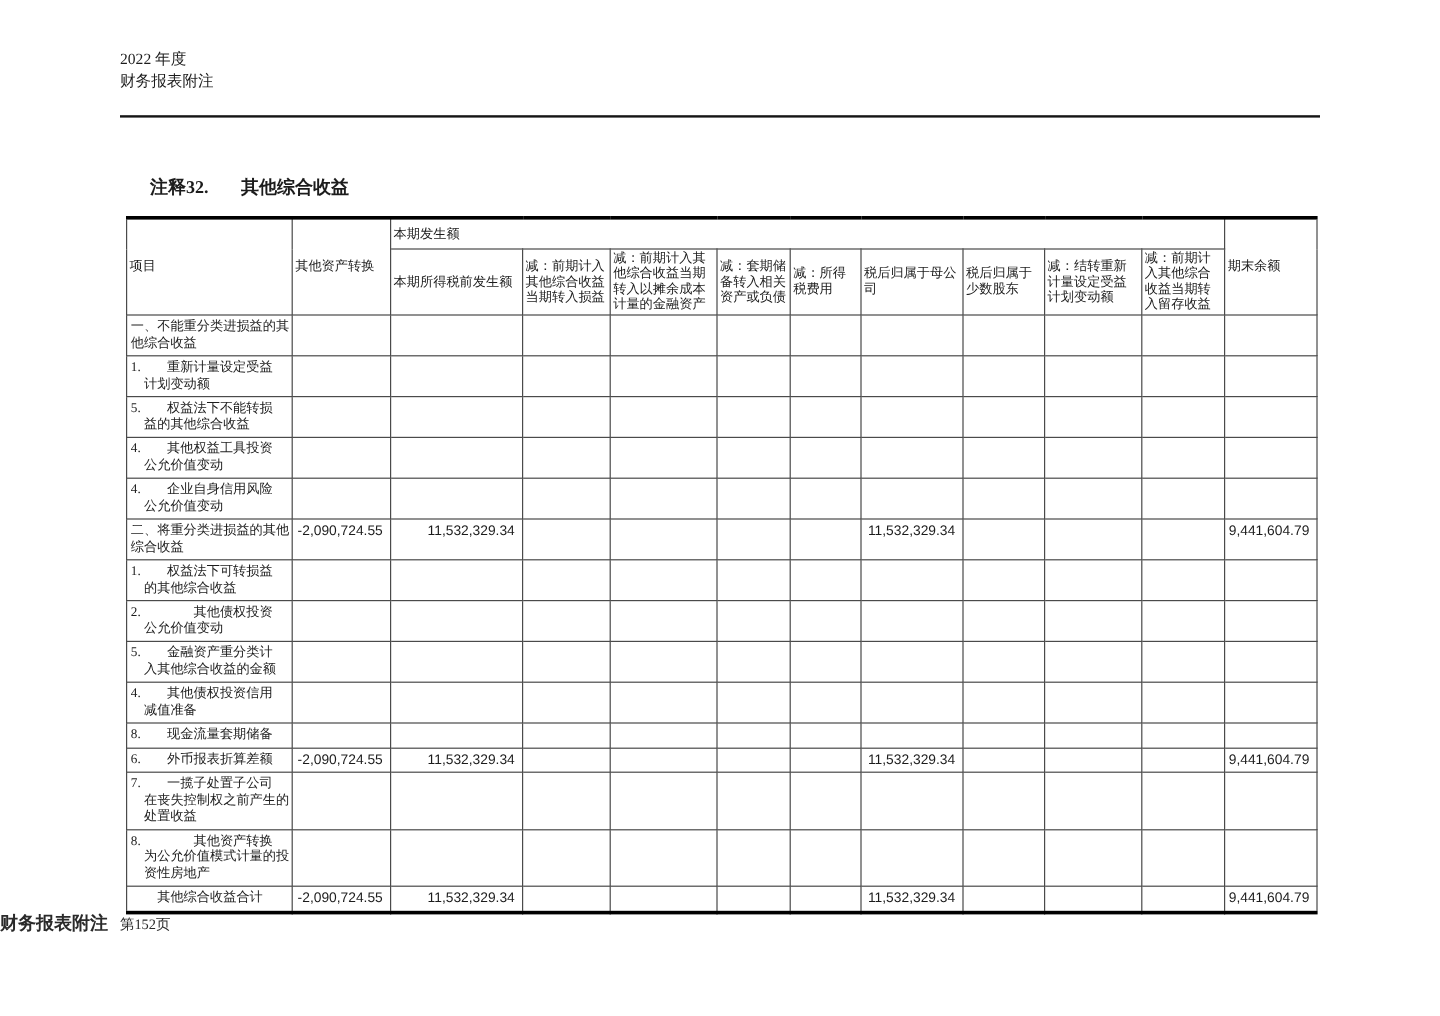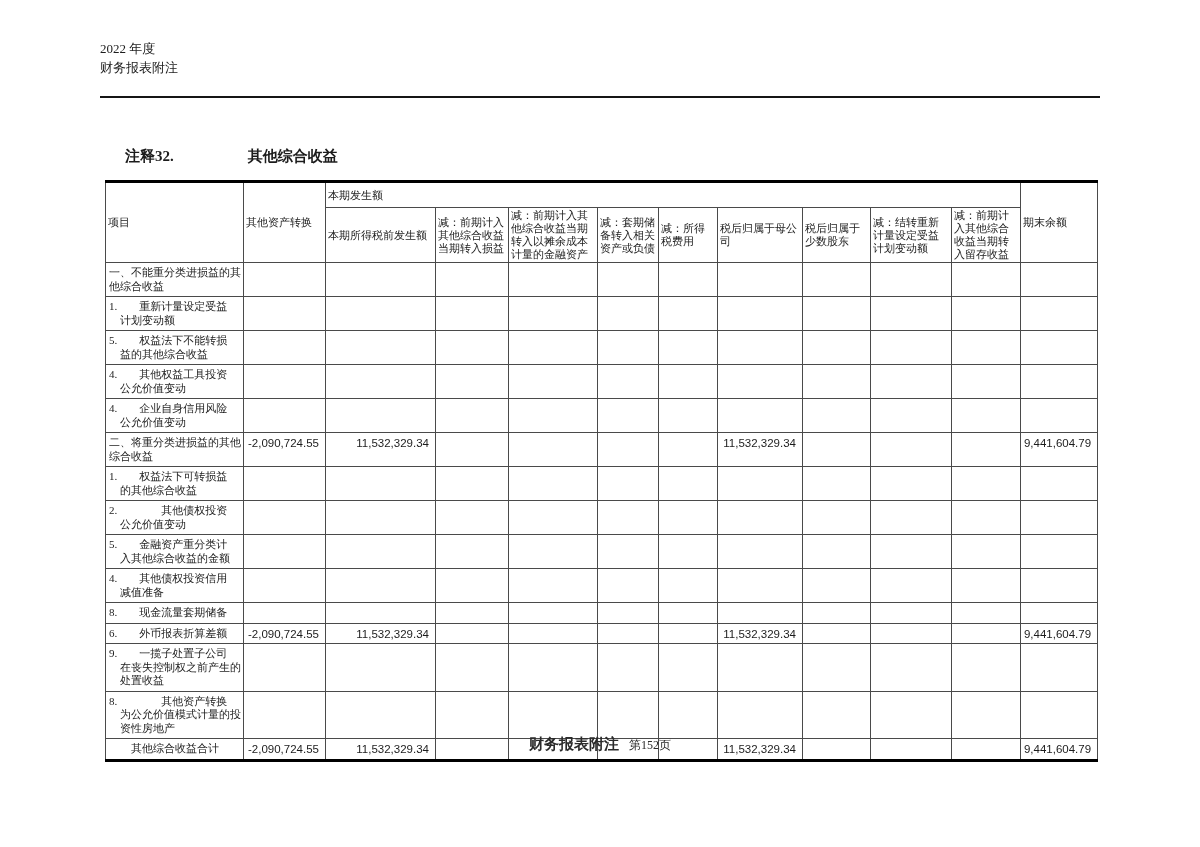--- a/index.html
+++ b/index.html
@@ -26,21 +26,21 @@
     border-top: 2px solid #151515;
   }
 
   .note-title {
     position: absolute;
     left: 125px;
     top: 147px;
     font-size: 15px;
     font-weight: bold;
   }
-  .note-title .note-name { margin-left: 74px; }
+  .note-title .note-name { margin-left: 27px; }
 
   table.oci {
     position: absolute;
     left: 105px;
     top: 180px;
     width: 992px;
     border-collapse: collapse;
     table-layout: fixed;
     border-top: 3px solid #000;
     border-bottom: 3px solid #000;
@@ -72,24 +72,23 @@
     font-size: 11.5px;
     line-height: 13px;
     text-align: right;
     padding: 4px 6px 2px 1px;
     white-space: nowrap;
     overflow: hidden;
   }
 
   .page-footer {
     position: absolute;
-    top: 735px;
+    top: 760px;
     left: 0;
     width: 1200px;
-    text-align: center;
     color: #2a2a2a;
     font-family: Liberation Serif, serif;
   }
   .page-footer .footer-title { font-size: 15px; font-weight: bold; }
   .page-footer .footer-page { font-size: 12px; margin-left: 10px; }
 </style>
 </head>
 <body>
 
 <div class="doc-header">
@@ -309,21 +308,21 @@
         <td class="num-cell"></td>
         <td class="num-cell"></td>
         <td class="num-cell"></td>
         <td class="num-cell">11,532,329.34</td>
         <td class="num-cell"></td>
         <td class="num-cell"></td>
         <td class="num-cell"></td>
         <td class="num-cell">9,441,604.79</td>
       </tr>
       <tr>
-        <td class="label-cell">9.　　一揽子处置子公司
+        <td class="label-cell">7.　　一揽子处置子公司
 　在丧失控制权之前产生的
 　处置收益</td>
         <td class="num-cell"></td>
         <td class="num-cell"></td>
         <td class="num-cell"></td>
         <td class="num-cell"></td>
         <td class="num-cell"></td>
         <td class="num-cell"></td>
         <td class="num-cell"></td>
         <td class="num-cell"></td>

